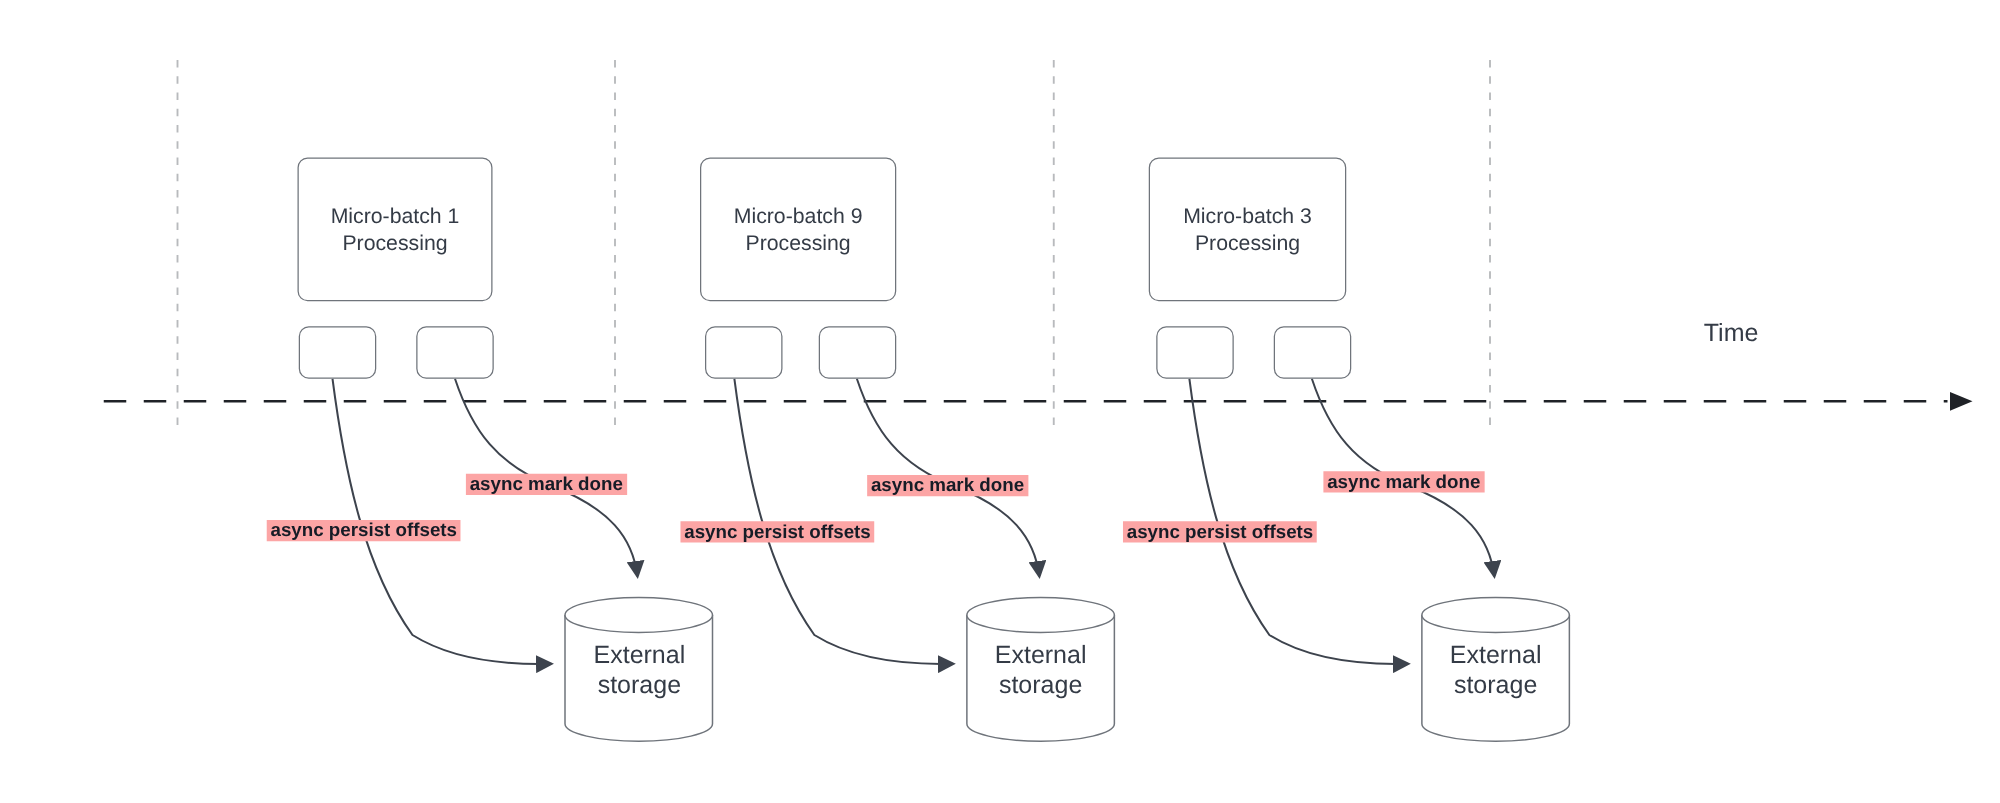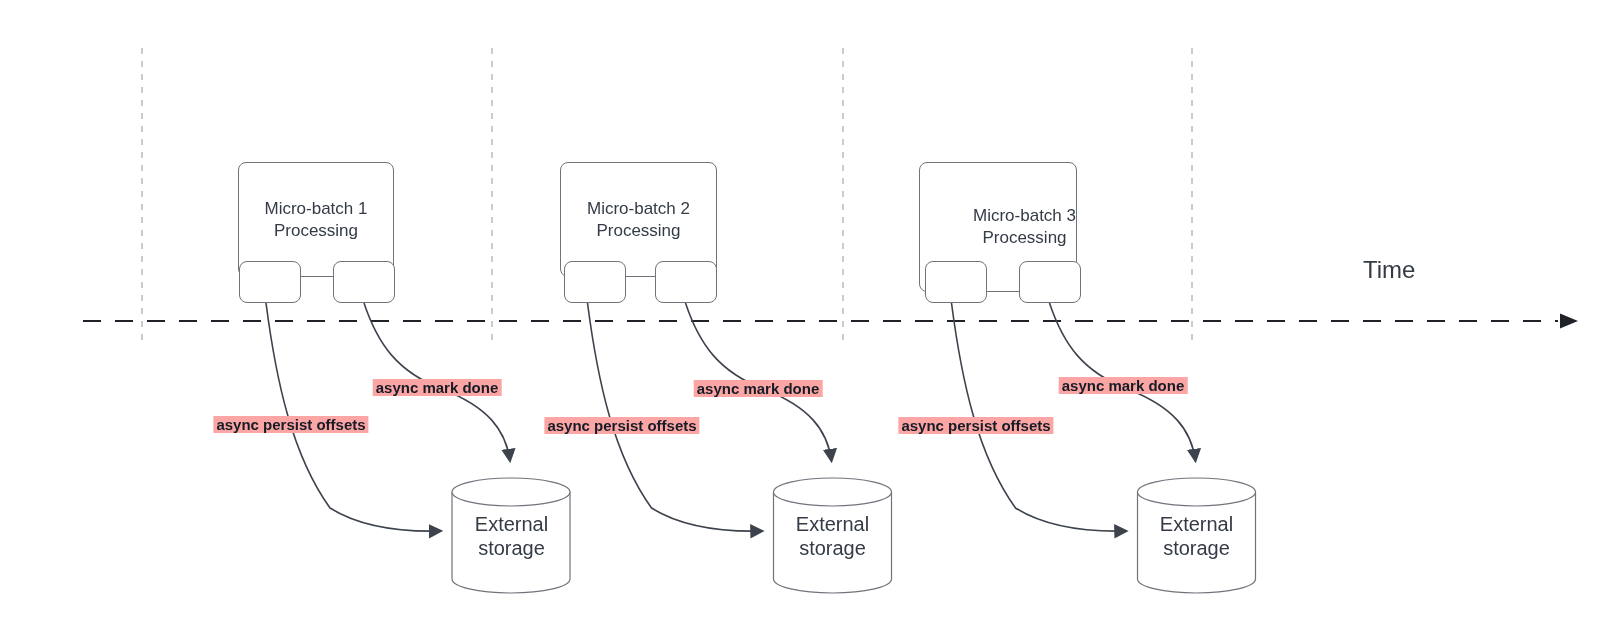--- a/index.html
+++ b/index.html
@@ -16,37 +16,36 @@
     font-family:"Liberation Sans", sans-serif;overflow:hidden;}
   .canvas{position:relative;width:1600px;height:642px;background:var(--background);}
   .layer{position:absolute;left:0;top:0;width:1600px;height:642px;}
 
   
   .process-box{
     position:absolute;border:1px solid var(--shape-stroke);border-radius:8px;
     background:#fff;display:flex;align-items:center;justify-content:center;
     text-align:center;color:var(--text-primary);font-size:17px;line-height:22px;
     white-space:pre-line;
-    margin-top:36px;
   }
   .mini-box{
     position:absolute;width:62px;height:42px;border:1px solid var(--shape-stroke);
     border-radius:8px;background:#fff;
   }
   .storage-label{
     position:absolute;width:119px;text-align:center;color:var(--text-primary);
     font-size:20px;line-height:24px;white-space:pre-line;
   }
   .flow-label{
     position:absolute;transform:translateX(-50%);background:#fca5a5;
     padding:0 3px;font-size:15px;font-weight:700;color:var(--label-bold);
     white-space:nowrap;
   }
   .time-label{
-    position:absolute;font-size:24px;color:var(--text-primary);
+    position:absolute;font-size:20px;color:var(--text-primary);
   }
 
   svg .grid-line{stroke:var(--gridline);stroke-width:1.5;stroke-dasharray:6 7;fill:none;}
   svg .time-line{stroke:var(--timeline);stroke-width:2;stroke-dasharray:18 14;fill:none;}
   svg .time-head{fill:var(--timeline);stroke:none;}
   svg .connector{stroke:var(--connector);stroke-width:1.6;fill:none;}
   svg .cyl{stroke:var(--shape-stroke);stroke-width:1.2;fill:#ffffff;}
   svg #arrowhead path{fill:var(--connector);}
 </style>
 </head>
@@ -103,31 +102,31 @@
 Processing</span>
   </div>
   <div class="mini-box" style="left:239px;top:261px;"></div>
   <div class="mini-box" style="left:333px;top:261px;"></div>
   <div class="flow-label" style="left:291px;top:416px;">async persist offsets</div>
   <div class="flow-label" style="left:437px;top:379px;">async mark done</div>
   <div class="storage-label" style="left:452px;top:512px;">External
 storage</div>
 
   <div class="process-box" style="left:560px;top:126px;width:157px;height:115px;">
-    <span>Micro-batch 2
+    <span>Micro-batch 9
 Processing</span>
   </div>
   <div class="mini-box" style="left:564px;top:261px;"></div>
   <div class="mini-box" style="left:655px;top:261px;"></div>
   <div class="flow-label" style="left:622px;top:417px;">async persist offsets</div>
   <div class="flow-label" style="left:758px;top:380px;">async mark done</div>
   <div class="storage-label" style="left:773px;top:512px;">External
 storage</div>
 
-  <div class="process-box" style="left:919px;top:126px;width:158px;height:130px;justify-content:flex-end;">
+  <div class="process-box" style="left:919px;top:126px;width:158px;height:115px;">
     <span>Micro-batch 3
 Processing</span>
   </div>
   <div class="mini-box" style="left:925px;top:261px;"></div>
   <div class="mini-box" style="left:1019px;top:261px;"></div>
   <div class="flow-label" style="left:976px;top:417px;">async persist offsets</div>
   <div class="flow-label" style="left:1123px;top:377px;">async mark done</div>
   <div class="storage-label" style="left:1137px;top:512px;">External
 storage</div>
 

